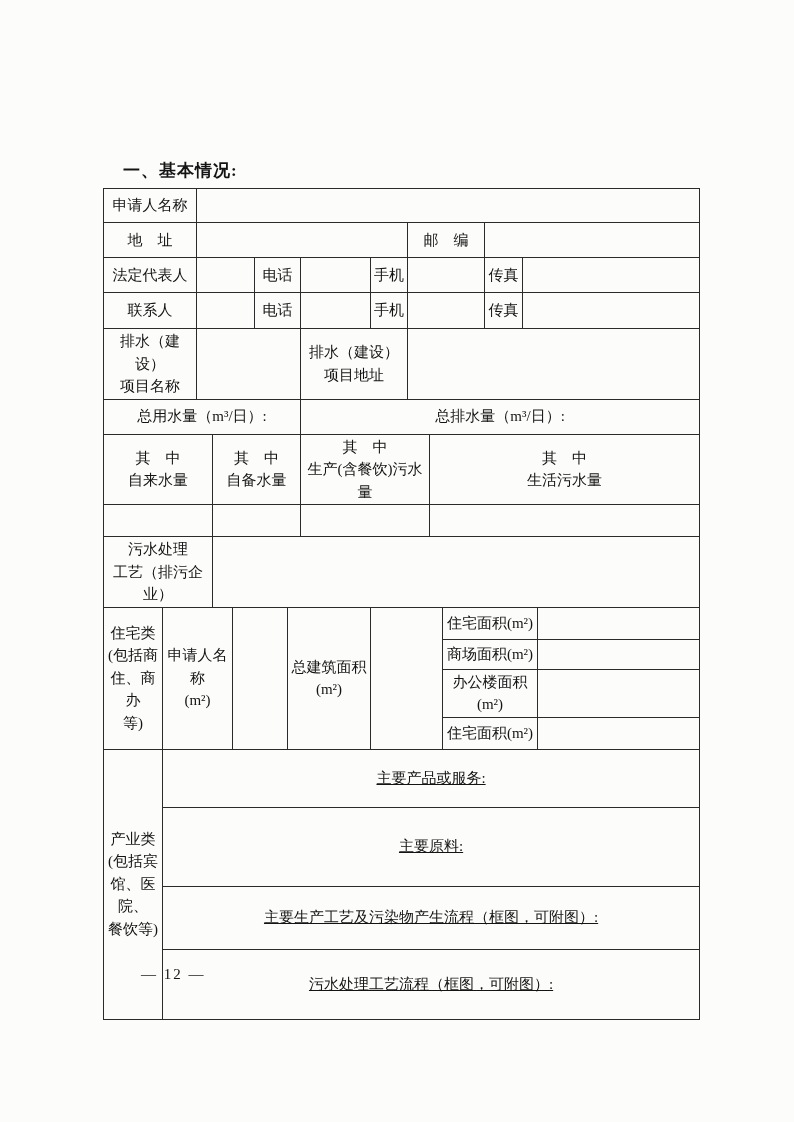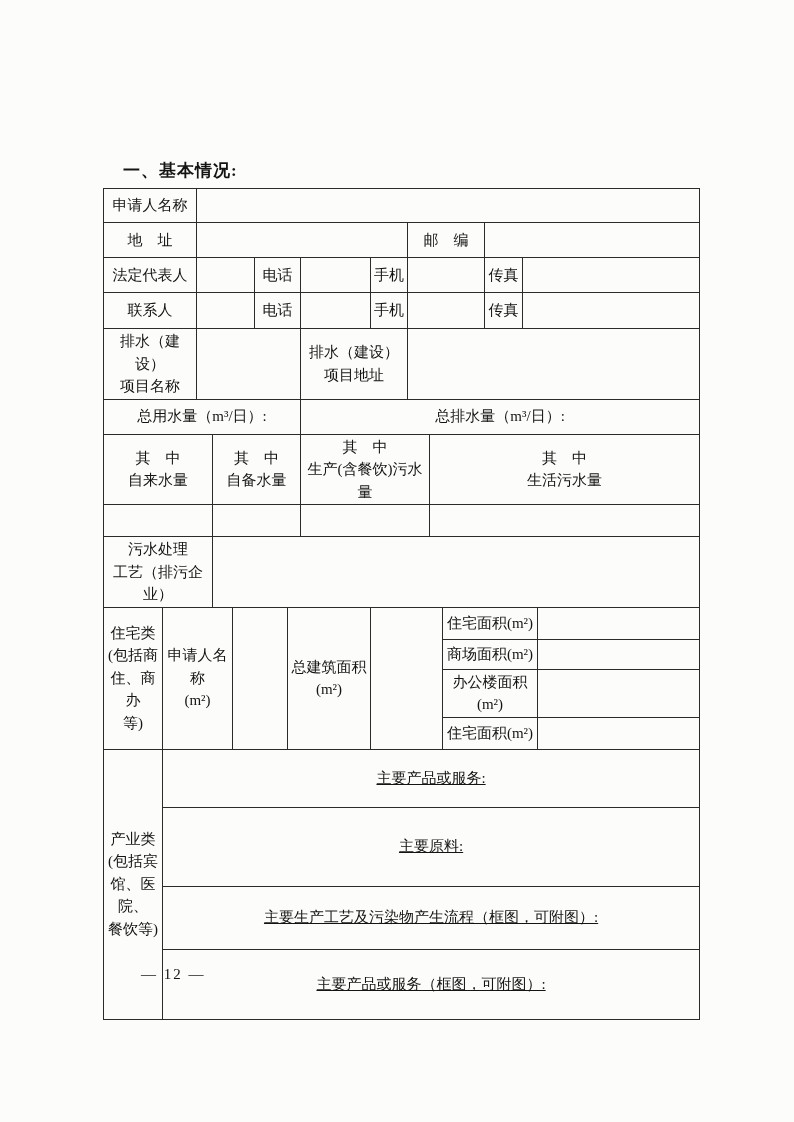--- a/index.html
+++ b/index.html
@@ -191,20 +191,20 @@
 餐饮等)</td>
       <td colspan="14" class="lt">主要产品或服务:</td>
     </tr>
     <tr style="height:79px">
       <td colspan="14" class="lt">主要原料:</td>
     </tr>
     <tr style="height:63px">
       <td colspan="14" class="lt">主要生产工艺及污染物产生流程（框图，可附图）:</td>
     </tr>
     <tr style="height:70px">
-      <td colspan="14" class="lt">主要产品或服务（框图，可附图）:</td>
+      <td colspan="14" class="lt">污水处理工艺流程（框图，可附图）:</td>
     </tr>
   </tbody>
     </table>
 
   <div class="page-number">— 12 —</div>
 
 </div>
 
 </body></html>

